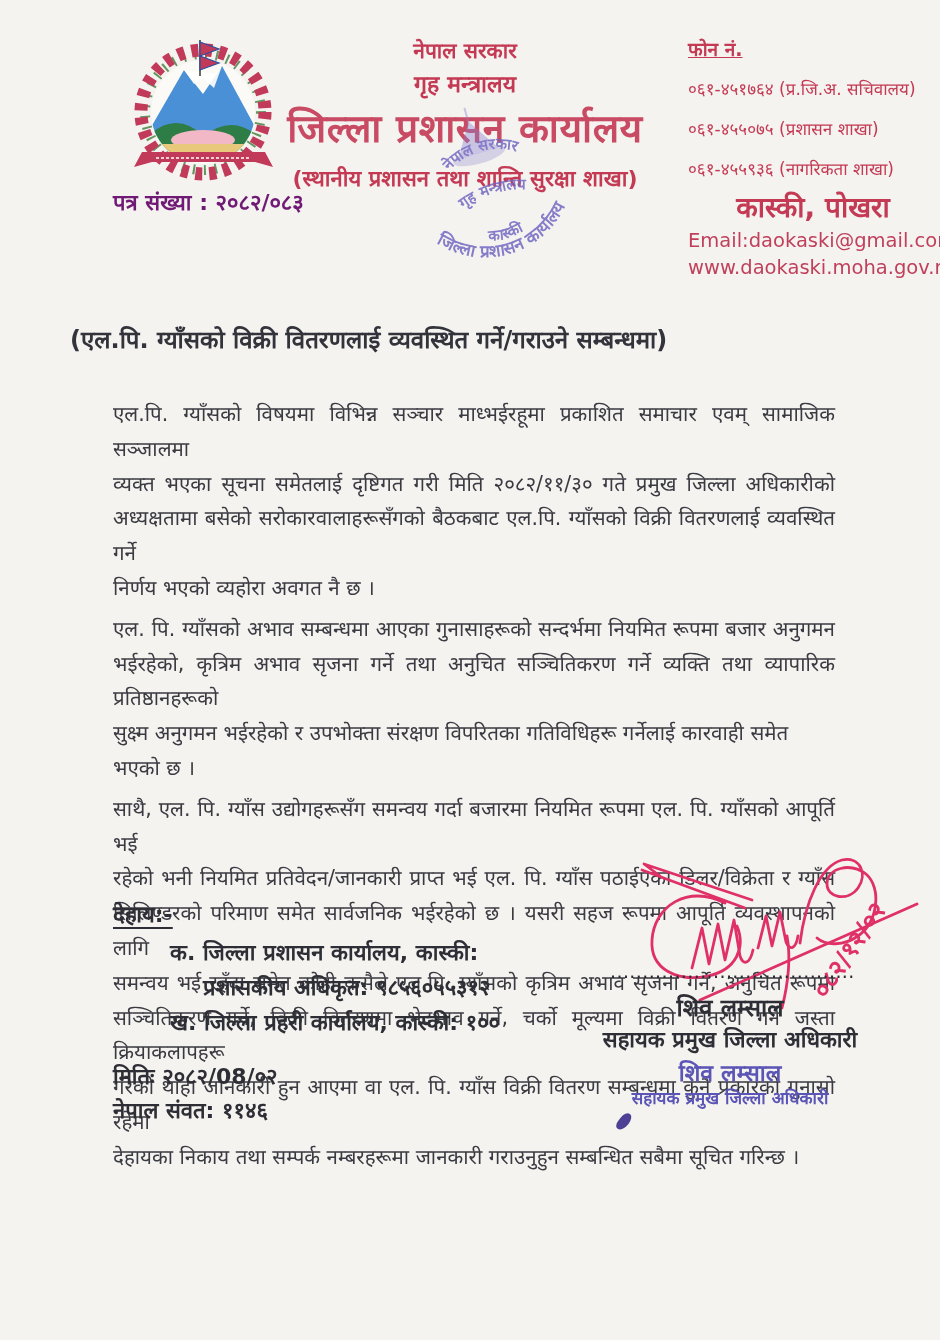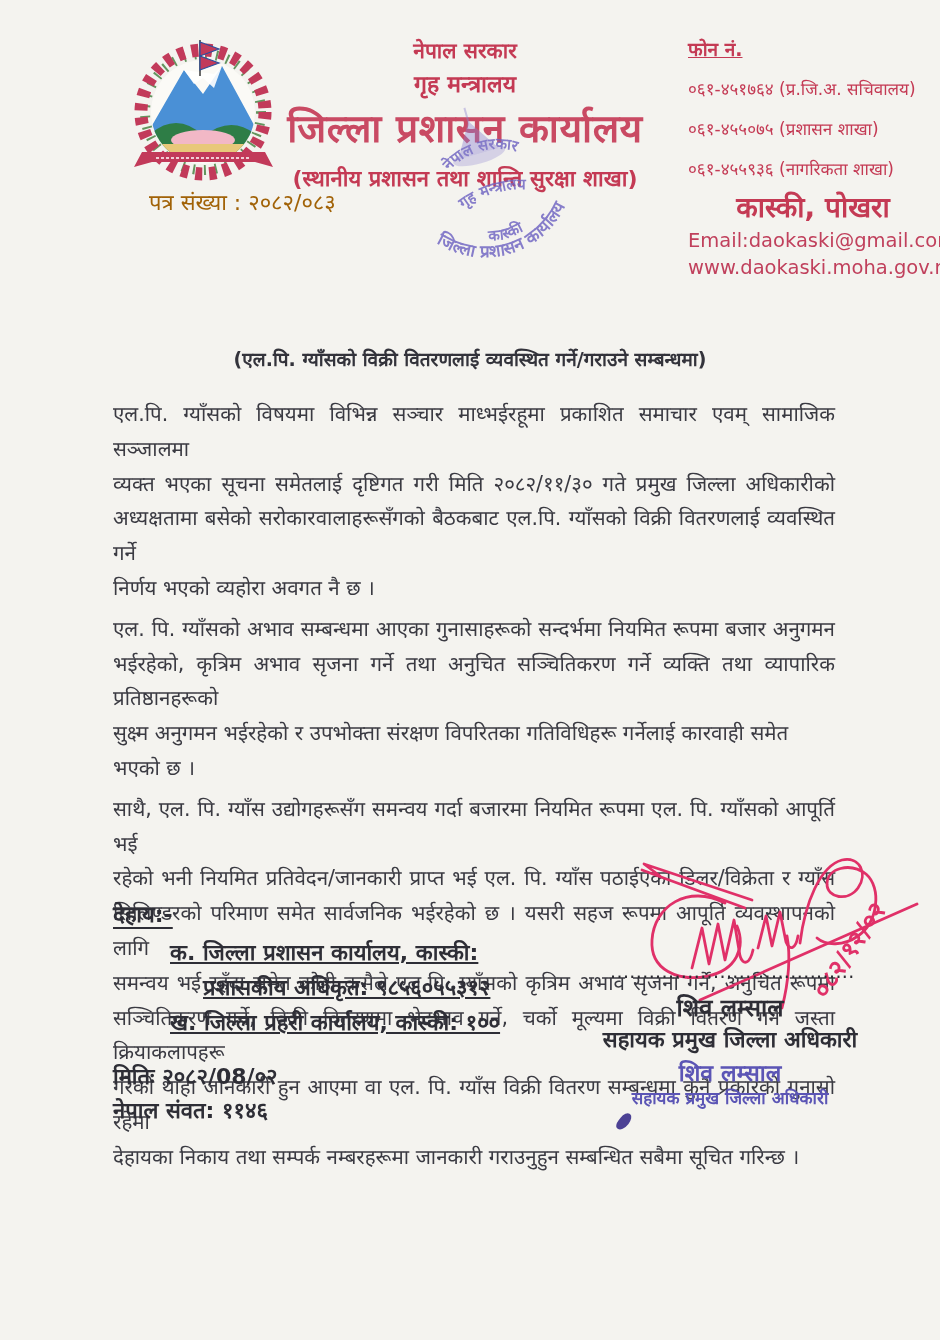--- a/index.html
+++ b/index.html
@@ -9,43 +9,43 @@
     font-family:"DejaVu Sans","Liberation Sans",sans-serif;
     color:#3a3a42;
   }
   .abs{position:absolute;}
   
   .hdr-center{left:265px;top:36px;width:400px;text-align:center;}
   .hdr-gov{font-size:21px;font-weight:600;color:#c43a54;}
   .hdr-ministry{font-size:23px;font-weight:600;color:#c43a54;margin-top:3px;}
   .hdr-office{font-size:39px;font-weight:700;color:#c94a63;margin-top:1px;letter-spacing:.5px;}
   .hdr-branch{font-size:22px;font-weight:700;color:#c43a54;margin-top:9px;}
-  .letter-no{left:113px;top:186px;font-size:22px;font-weight:400;color:#a16207;margin-left:36px;}
+  .letter-no{left:113px;top:186px;font-size:22px;font-weight:700;color:#701a75;}
   .contact{left:688px;top:36px;width:250px;color:#c43a54;}
   .phone-head{font-size:19px;font-weight:700;text-decoration:underline;}
   .phone-line{font-size:17px;line-height:26px;margin-top:14px;}
   .location{font-size:28px;font-weight:700;text-align:center;margin-top:5px;}
   .email,.website{font-size:19.5px;margin-top:4px;color:#c0405c;}
   
   .doc-title{left:270px;top:266px;width:400px;text-align:center;font-size:31px;
     font-weight:700;color:#33333b;text-decoration:underline;text-underline-offset:6px;}
-  .doc-subtitle{left:70px;top:322px;width:800px;text-align:center;font-size:19px;
-    font-weight:700;color:#33333b;margin-top:24px;}
+  .doc-subtitle{left:70px;top:322px;width:800px;font-size:24px;
+    font-weight:700;color:#33333b;}
   
   .body-text{left:113px;top:397px;width:722px;font-size:20.5px;color:#3a3a42;}
   .para{margin-bottom:6px;}
   .pline{line-height:34.8px;}
   .pline.j{text-align:justify;text-align-last:justify;}
   
   .list-heading{left:113px;top:898px;font-size:22px;font-weight:700;color:#2e2e36;
     text-decoration:underline;text-underline-offset:5px;}
   .li-1{left:170px;top:936px;}
   .li-2{left:203px;top:971px;}
   .li-3{left:170px;top:1006px;}
-  .list-item{font-size:22px;font-weight:700;color:#2e2e36;text-decoration:underline;}
+  .list-item{font-size:22px;font-weight:700;color:#2e2e36;}
   .date-1{left:113px;top:1060px;}
   .date-2{left:113px;top:1094px;}
   .date-line{font-size:22px;font-weight:700;color:#2e2e36;}
   
   .sig-dots{left:610px;top:960px;width:246px;height:22px;overflow:hidden;
     white-space:nowrap;font-size:19px;letter-spacing:.4px;color:#2a2a30;}
   .sig-name{left:600px;top:990px;width:260px;text-align:center;font-size:24px;
     font-weight:700;color:#2e2e36;}
   .sig-desig{left:580px;top:1023px;width:300px;text-align:center;font-size:22px;
     font-weight:700;color:#2e2e36;}

